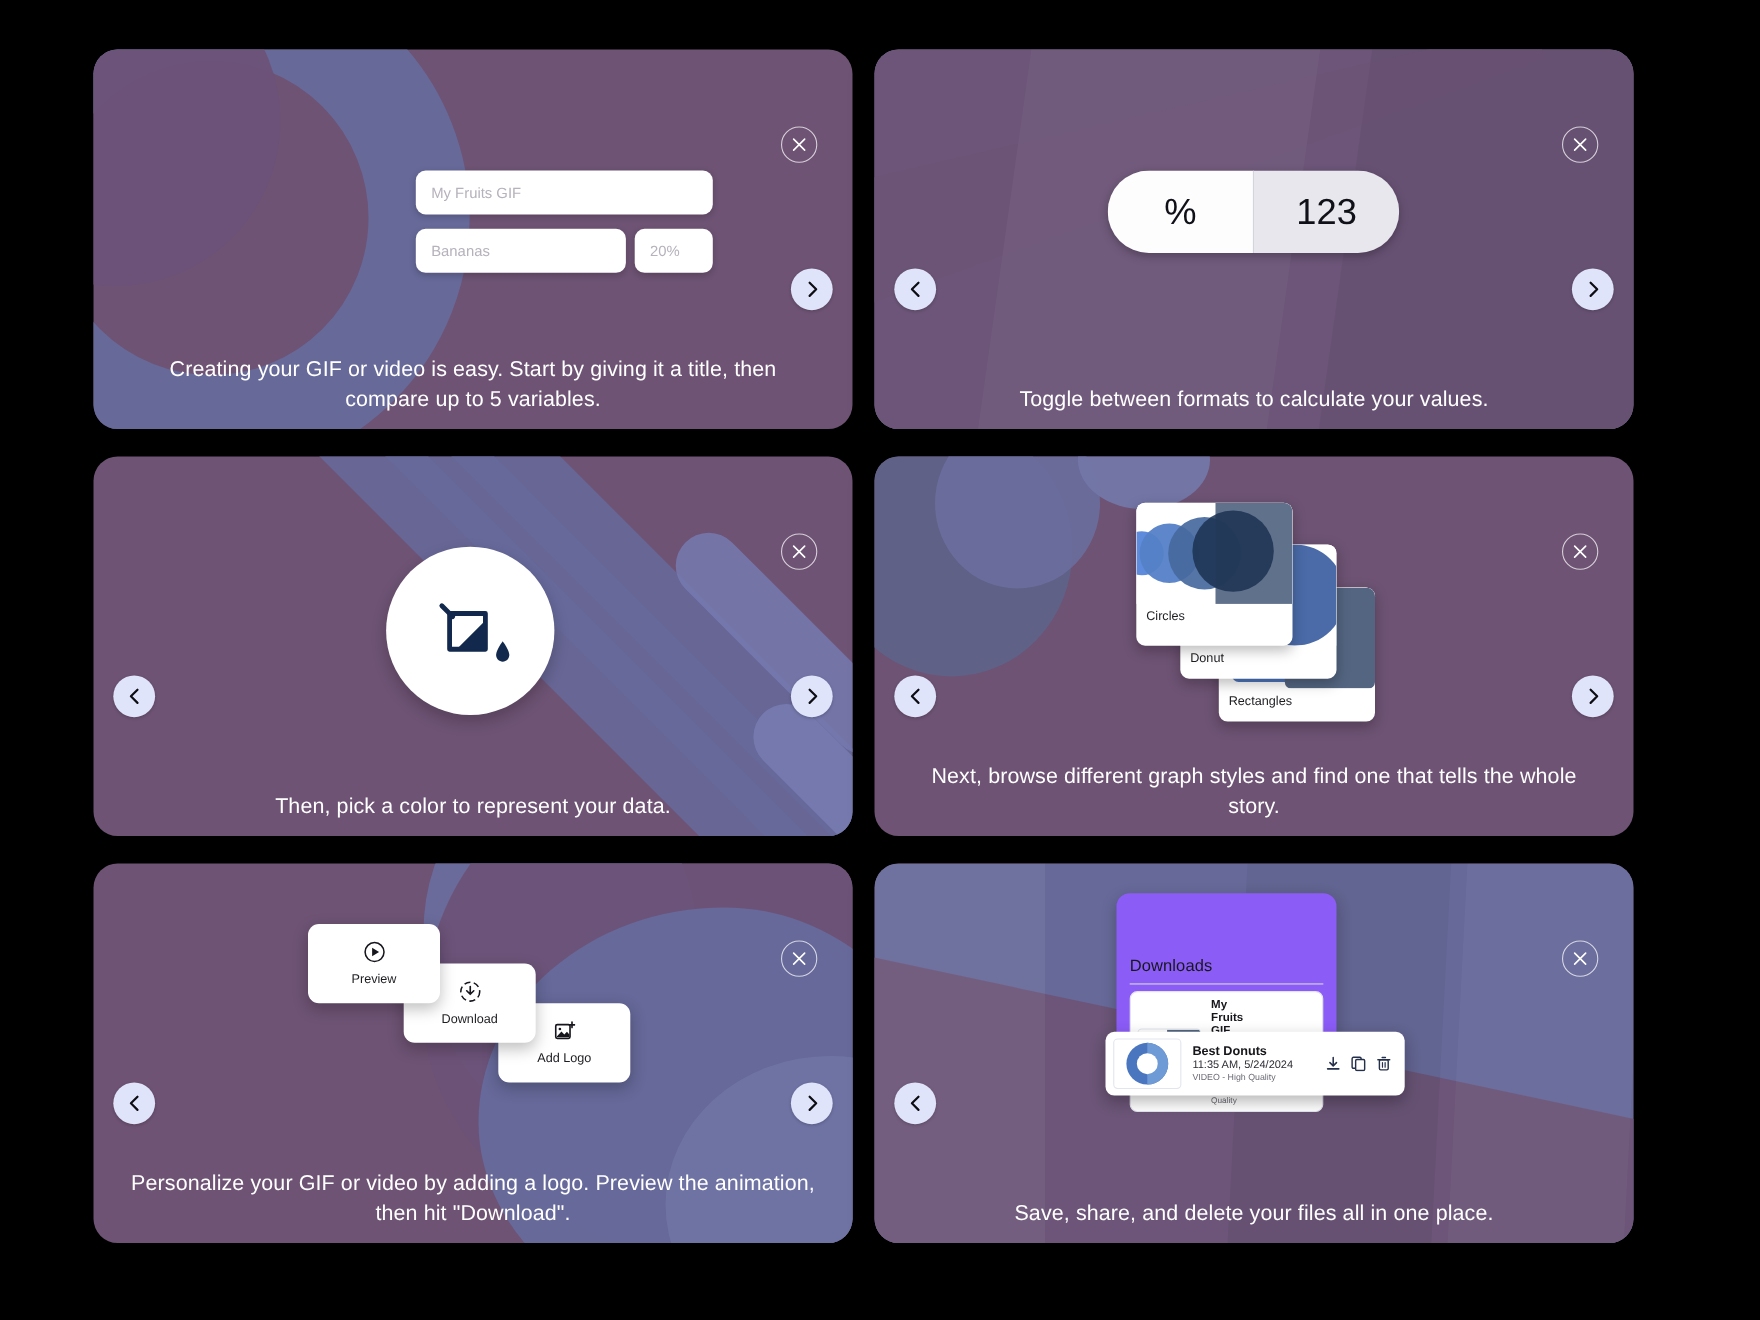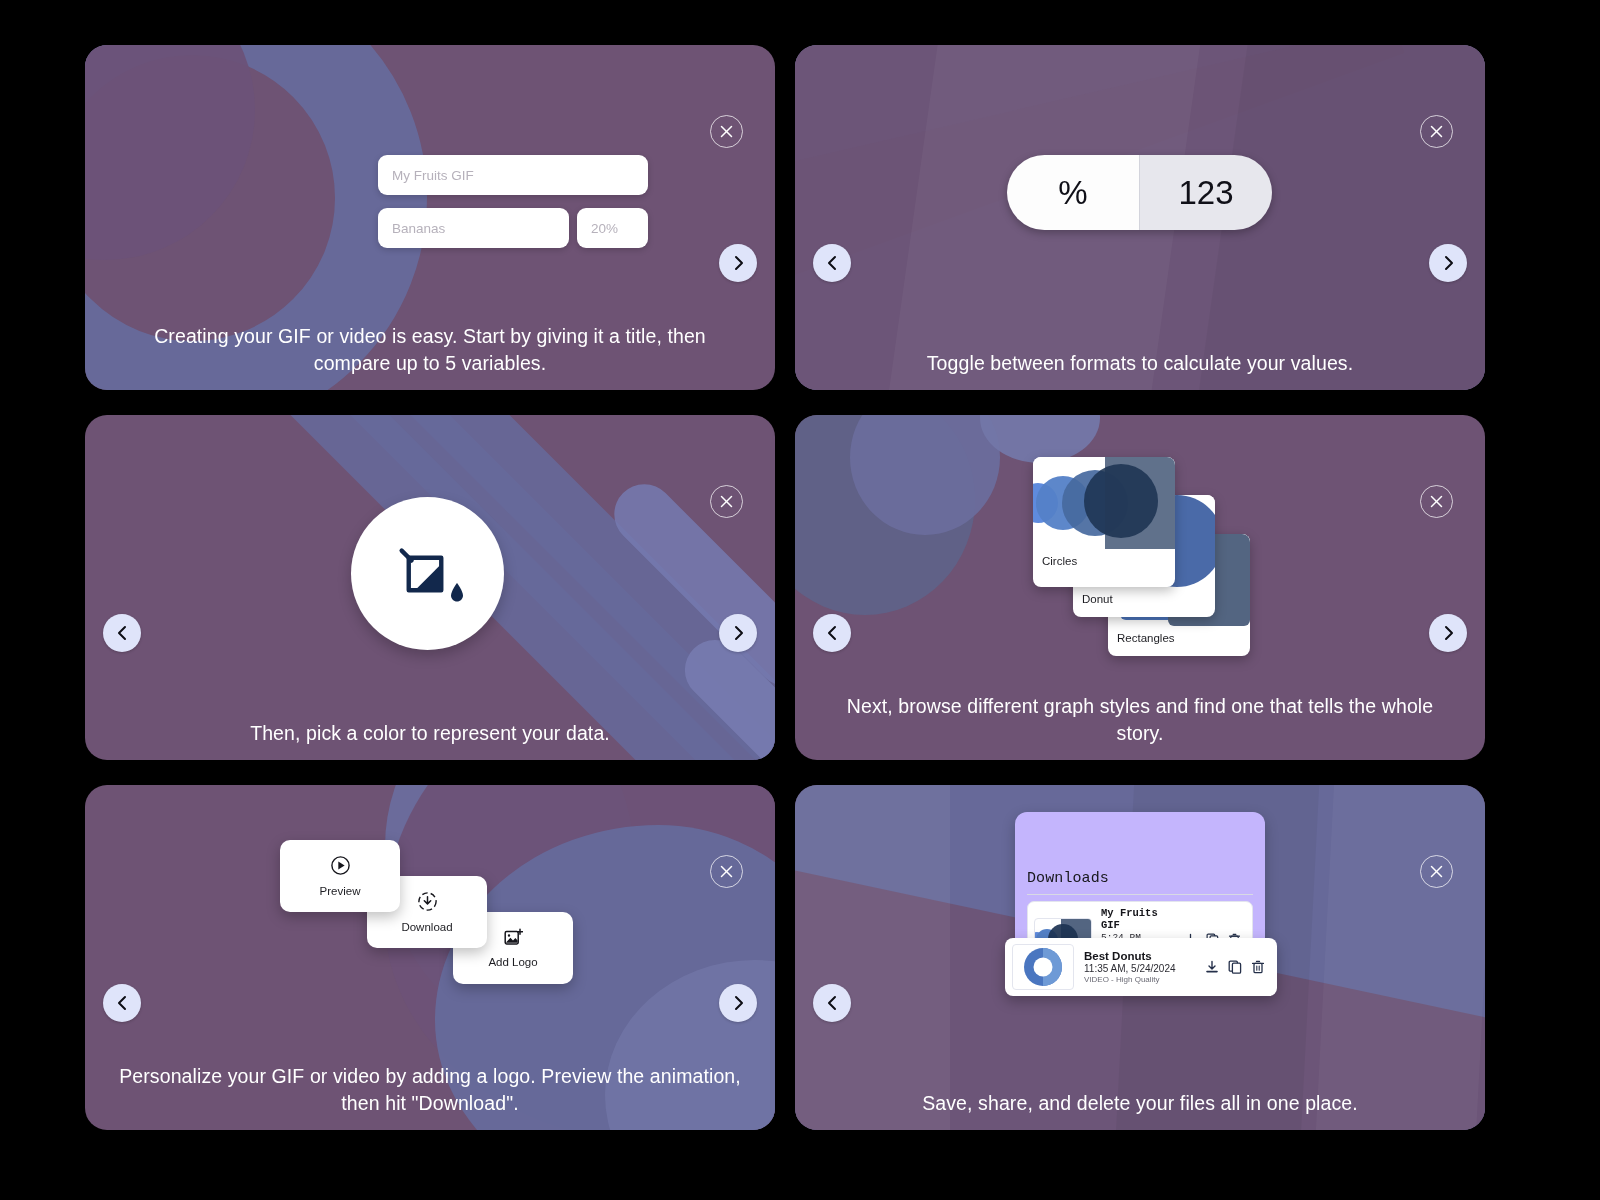--- a/index.html
+++ b/index.html
@@ -408,21 +408,21 @@
         <line x1="1.5" y1="1.5" x2="11.5" y2="11.5" stroke="#ffffff" stroke-width="1.5" stroke-linecap="round"></line>
         <line x1="11.5" y1="1.5" x2="1.5" y2="11.5" stroke="#ffffff" stroke-width="1.5" stroke-linecap="round"></line>
       </svg>
     </div>
     <div class="nav prev">
       <svg width="13" height="16" viewBox="0 0 13 16">
         <polyline points="9,2 3,8 9,14" fill="none" stroke="#0d0d14" stroke-width="2" stroke-linecap="round" stroke-linejoin="round"></polyline>
       </svg>
     </div>
 
-    <div style="position:absolute;left:220px;top:27px;width:250px;height:155px;background:#c4b5fd;border-radius:12px;box-shadow:0 5px 14px rgba(0,0,0,.24);z-index:4;padding:58px 12px 0;font-family:Liberation Mono, monospace;">
+    <div style="position:absolute;left:220px;top:27px;width:200px;height:155px;background:#8b5cf6;border-radius:12px;box-shadow:0 5px 14px rgba(0,0,0,.24);z-index:4;padding:58px 12px 0;">
       <div class="dl-title">Downloads</div>
       <div class="dl-rule"></div>
 
       <div class="dl-row">
         <div class="dl-thumb">
           <svg width="56" height="40" viewBox="0 0 56 40">
             <circle cx="2" cy="21" r="8" fill="#5f8bdd"></circle>
             <circle cx="12" cy="21" r="11" fill="#5481c7"></circle>
             <rect x="26" y="0" width="30" height="40" fill="#536581"></rect>
             <circle cx="28" cy="20" r="15" fill="#1d3352" opacity="0.92"></circle>

